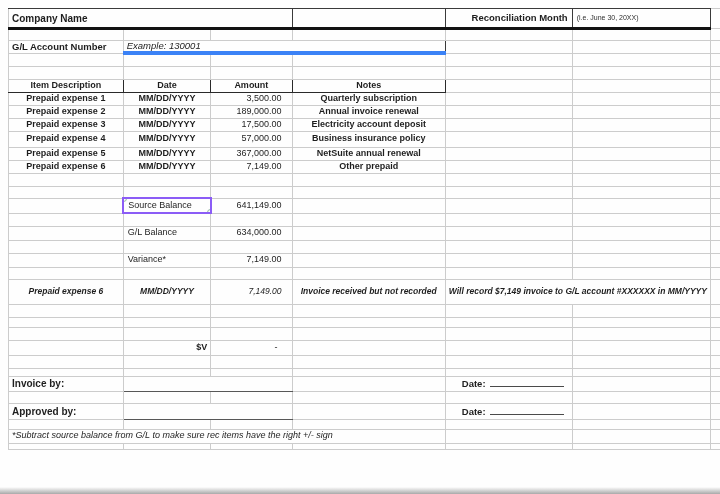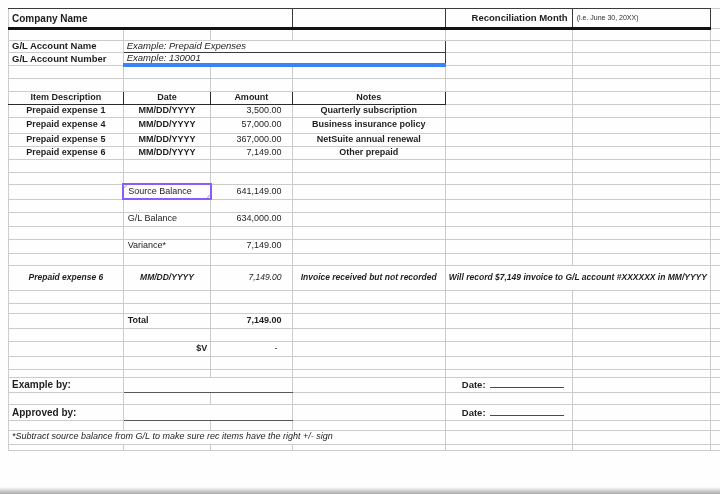--- a/index.html
+++ b/index.html
@@ -71,27 +71,20 @@
   <tr style="height:12px">
           <td></td>
           <td></td>
           <td></td>
           <td></td>
           <td></td>
           <td></td>
           <td class="gcol"></td>
         </tr>
 
-  <tr style="height:12px">
-    <td class="gl-label">G/L Account Name</td>
-    <td colspan="3" class="box example">Example: Prepaid Expenses</td>
-    <td></td>
-          <td></td>
-          <td class="gcol"></td>
-  </tr>
 
   <tr style="height:12px">
     <td class="gl-label">G/L Account Number</td>
     <td colspan="3" class="box bbmed example">Example: 130001</td>
     <td></td>
           <td></td>
           <td class="gcol"></td>
   </tr>
 
   <tr style="height:13px">
@@ -121,20 +114,38 @@
     <td></td>
           <td></td>
           <td class="gcol"></td>
   </tr>
 
   <tr style="height:13px">
     <td class="center">Prepaid expense 1</td>
     <td class="center">MM/DD/YYYY</td>
     <td class="amount">3,500.00</td>
     <td class="center">Quarterly subscription</td>
+    <td></td>
+          <td></td>
+          <td class="gcol"></td>
+  </tr>
+  <tr style="height:13px">
+    <td class="center">Prepaid expense 2</td>
+    <td class="center">MM/DD/YYYY</td>
+    <td class="amount">189,000.00</td>
+    <td class="center">Annual invoice renewal</td>
+    <td></td>
+          <td></td>
+          <td class="gcol"></td>
+  </tr>
+  <tr style="height:13px">
+    <td class="center">Prepaid expense 3</td>
+    <td class="center">MM/DD/YYYY</td>
+    <td class="amount">17,500.00</td>
+    <td class="center">Electricity account deposit</td>
     <td></td>
           <td></td>
           <td class="gcol"></td>
   </tr>
   <tr style="height:16px">
     <td class="center">Prepaid expense 4</td>
     <td class="center">MM/DD/YYYY</td>
     <td class="amount">57,000.00</td>
     <td class="center">Business insurance policy</td>
     <td></td>
@@ -265,29 +276,20 @@
   <tr style="height:10px">
           <td></td>
           <td></td>
           <td></td>
           <td></td>
           <td></td>
           <td></td>
           <td class="gcol"></td>
         </tr>
 
-  <tr style="height:15px">
-    <td></td>
-    <td class="bold bal-label">Total</td>
-    <td class="amount bold">7,149.00</td>
-    <td></td>
-          <td></td>
-          <td></td>
-          <td class="gcol"></td>
-  </tr>
 
   <tr style="height:13px">
           <td></td>
           <td></td>
           <td></td>
           <td></td>
           <td></td>
           <td></td>
           <td class="gcol"></td>
         </tr>
@@ -315,21 +317,21 @@
           <td></td>
           <td></td>
           <td></td>
           <td></td>
           <td></td>
           <td></td>
           <td class="gcol"></td>
         </tr>
 
   <tr style="height:15px">
-    <td class="sign-label">Example by:</td>
+    <td class="sign-label">Invoice by:</td>
     <td colspan="2" class="sign-line"></td>
     <td></td>
     <td class="date-cell">
       <span class="date-label">Date:</span><span class="dateline"></span>
     </td>
     <td></td>
           <td class="gcol"></td>
   </tr>
 
   <tr style="height:12px">

